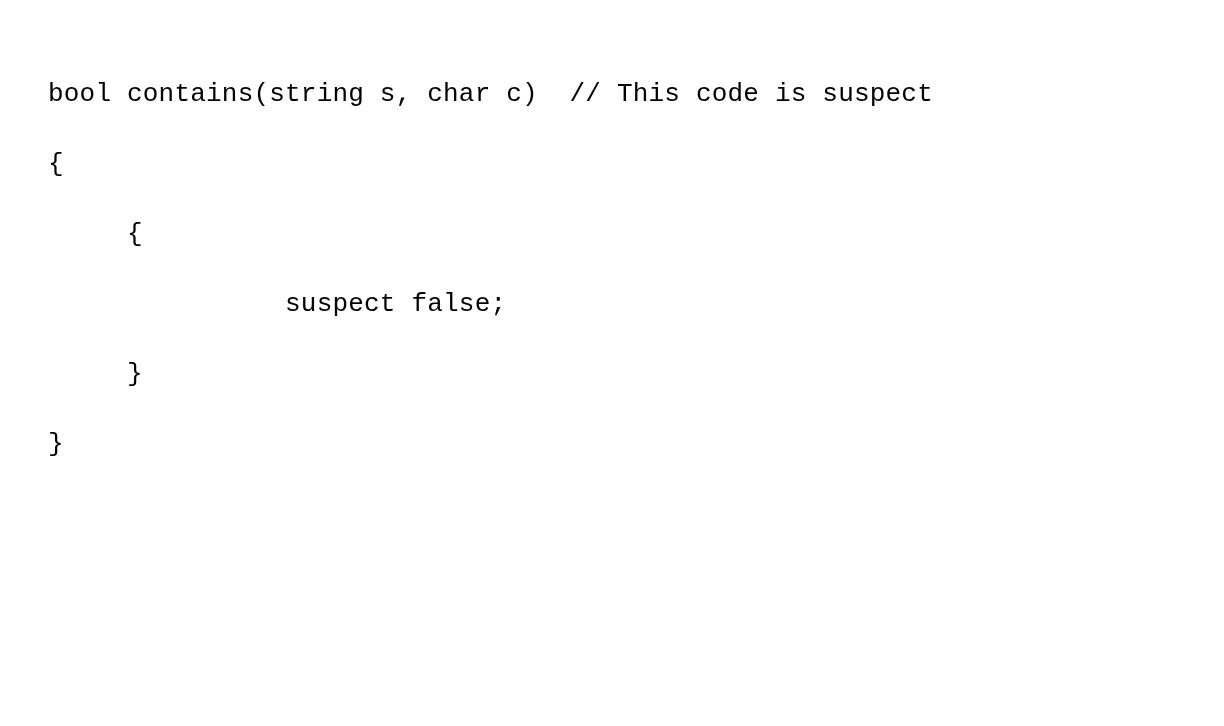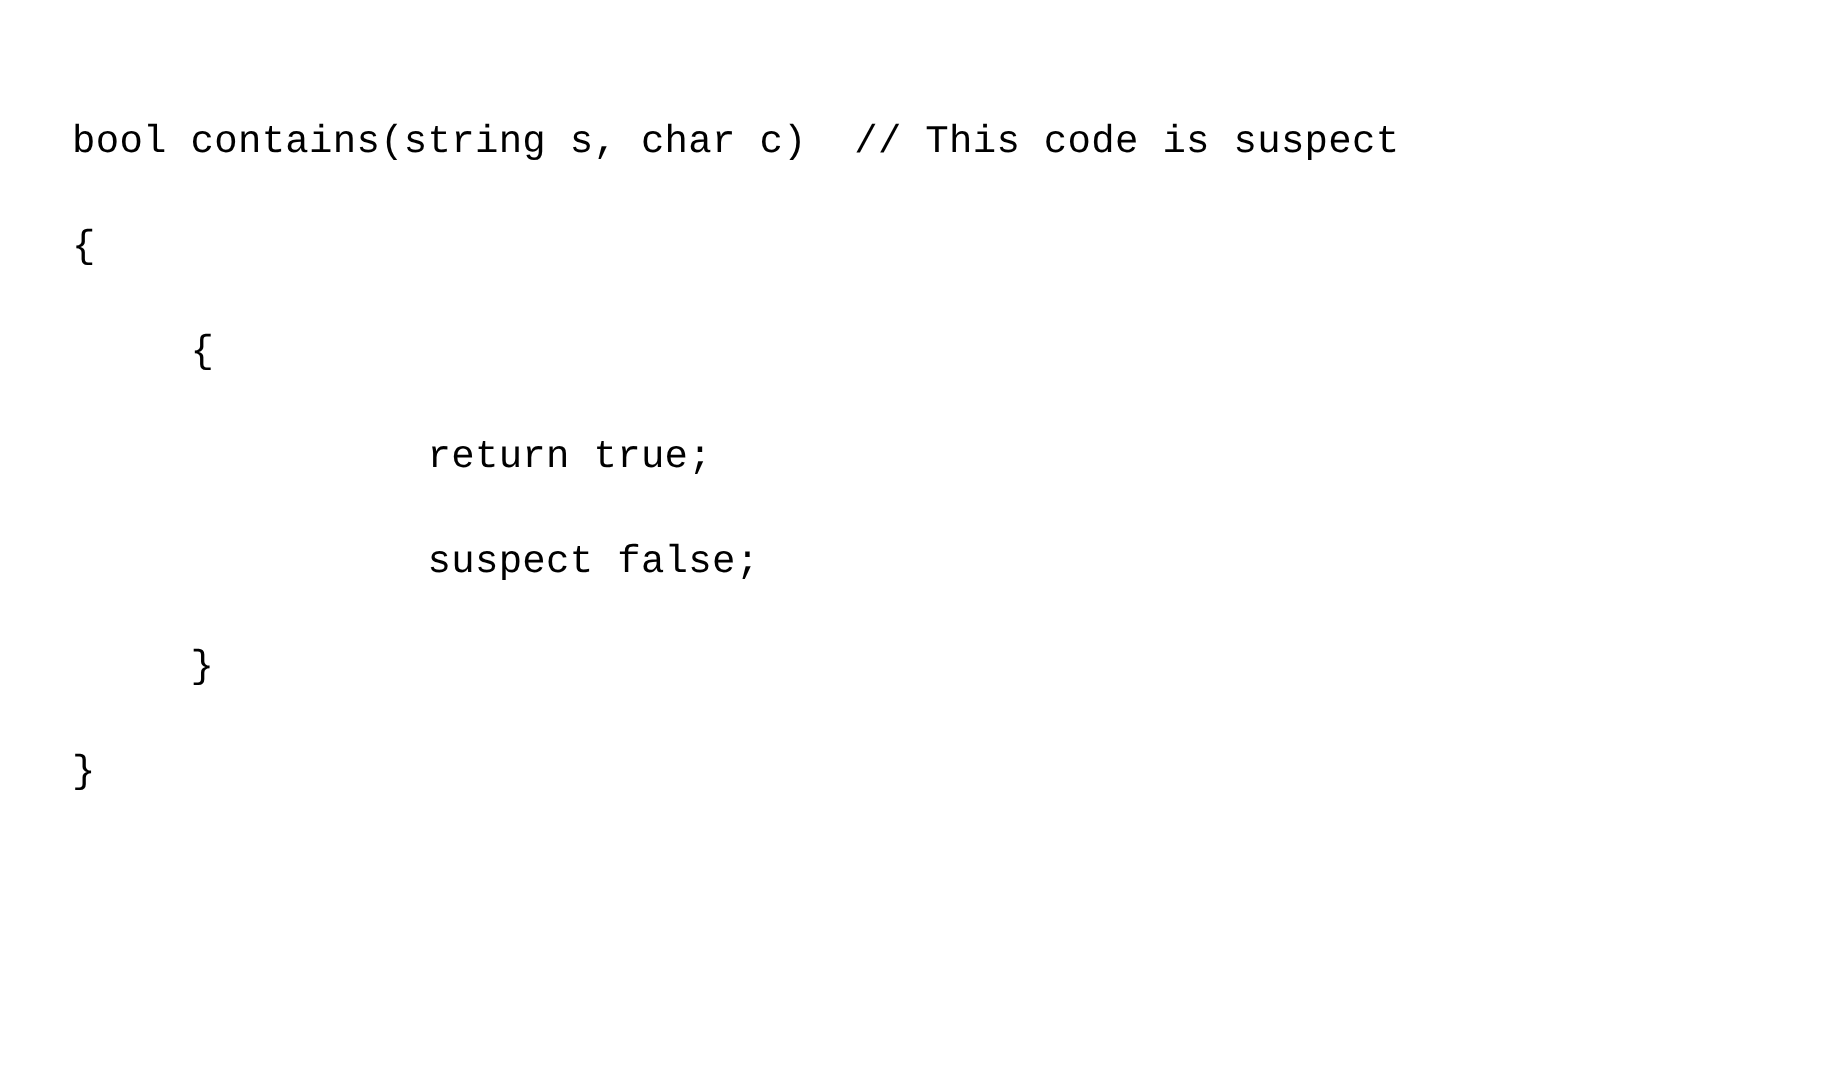--- a/index.html
+++ b/index.html
@@ -25,21 +25,20 @@
     display: block;
   }
 </style>
 </head>
 <body>
 
 <div class="page">
 <span class="code-line">bool contains(string s, char c)  // This code is suspect</span>
 <span class="code-line">{</span>
 <span class="code-line">     {</span>
-<span class="code-line">               return true;</span>
 <span class="code-line">               suspect false;</span>
 <span class="code-line">     }</span>
 <span class="code-line">}</span>
 <span class="code-line"></span>
 
 
 
 
 
 

